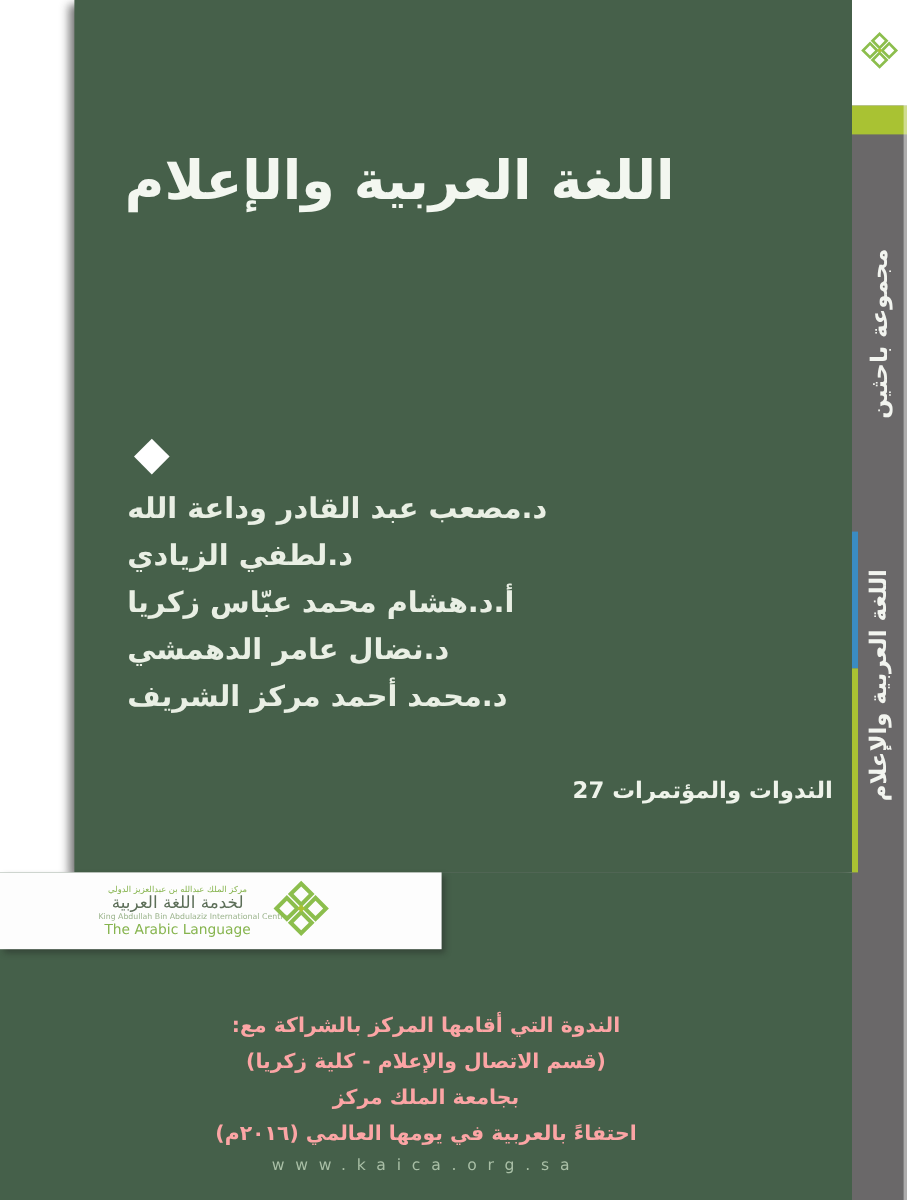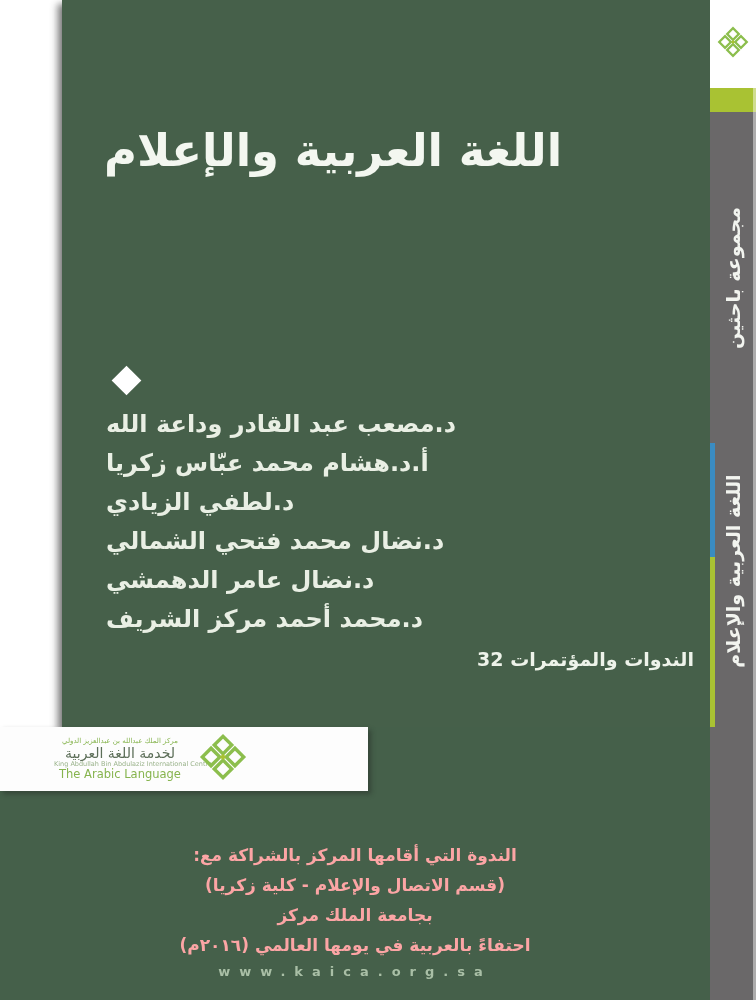--- a/index.html
+++ b/index.html
@@ -82,62 +82,61 @@
   
   .bottom-section {
     position:absolute; left:0; top:727px; width:710px; height:273px;
     background:#45604a;
   }
   .logo-strip {
     position:absolute; left:0; top:0; width:368px; height:64px;
     background:#fdfdfd;
     box-shadow:3px 3px 5px rgba(30,30,30,.4);
     display:flex; align-items:center;
-    padding-left:54px;
+    padding-left:82px;
   }
   .logo-textblock {
     width:132px; text-align:center; direction:rtl; line-height:1.15;
   }
   .logo-ar-small { font-size:7px; color:#86b44e; white-space:nowrap; }
   .logo-ar-main  { font-size:14px; font-weight:normal; color:#5c6e58; white-space:nowrap; }
   .logo-en-small { font-size:6.5px; color:#9ab38b; direction:ltr; white-space:nowrap; }
   .logo-en-main  { font-size:11.5px; font-weight:normal; color:#86b44e; direction:ltr; white-space:nowrap; }
   .logo-emblem { margin-left:10px; }
 
   .event-text {
     position:absolute; left:0; top:113px; width:100%;
     text-align:center; direction:rtl;
     font-size:17px; font-weight:bold; line-height:30px;
     color:#fca5a5;
   }
   .website {
     position:absolute; left:0; top:237px; width:100%;
     text-align:center;
-    font-size:13px; font-weight:bold;
+    font-size:13px; font-weight:normal;
     letter-spacing:9px; color:#a9bfa6;
   }
 </style>
 </head>
 <body>
 
 <div class="cover-panel">
   <div class="cover-title">اللغة العربية والإعلام</div>
 
   <div class="diamond-bullet"></div>
 
   <ul class="authors">
     <li>د.مصعب عبد القادر وداعة الله</li>
+    <li>د.لطفي الزيادي</li>
     <li>أ.د.هشام محمد عبّاس زكريا</li>
-    <li>د.لطفي الزيادي</li>
-    <li>د.نضال محمد فتحي الشمالي</li>
     <li>د.نضال عامر الدهمشي</li>
     <li>د.محمد أحمد مركز الشريف</li>
   </ul>
 
-  <div class="series-caption">الندوات والمؤتمرات 32</div>
+  <div class="series-caption">الندوات والمؤتمرات 27</div>
 </div>
 
 <div class="bottom-section">
 
   <div class="logo-strip">
     <div class="logo-textblock">
       <div class="logo-ar-small">مركز الملك عبدالله بن عبدالعزيز الدولي</div>
       <div class="logo-ar-main">لخدمة اللغة العربية</div>
       <div class="logo-en-small">King Abdullah Bin Abdulaziz International Centre</div>
       <div class="logo-en-main">The Arabic Language</div>

